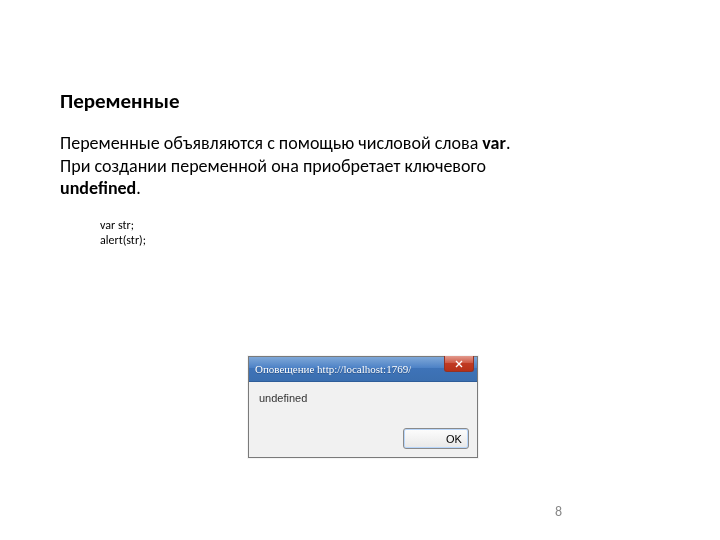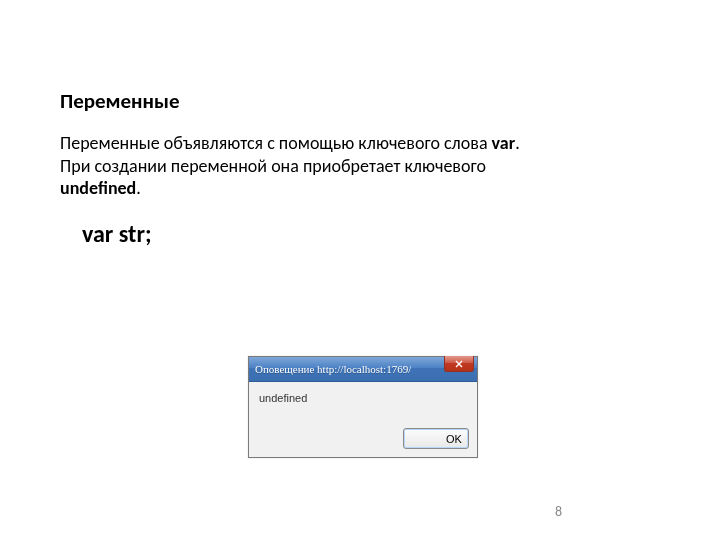--- a/index.html
+++ b/index.html
@@ -21,24 +21,24 @@
     font-weight: 700;
     margin: 0 0 18px 0;
   }
   .para {
     font-size: 18px;
     line-height: 1.25;
     margin: 0 0 18px 0;
   }
   .bold { font-weight: 700; }
   .code-block {
-    font-size: 24px;
-    font-weight: 700;
+    font-size: 12px;
+    font-weight: 400;
     line-height: 1.3;
-    margin: 6px 0 0 22px;
+    margin: 6px 0 0 40px;
   }
   .page-number {
     position: absolute;
     right: 30px; bottom: 20px;
     font-size: 14px;
     color: #888;
   }
   
   .dialog-wrap {
     position: absolute;
@@ -107,25 +107,26 @@
 </style>
 </head>
 <body>
 
 <div class="slide">
 
   <h1 class="heading">Переменные</h1>
 
 
   <p class="para">
-    <span>Переменные объявляются с помощью ключевого слова </span><span class="bold">var</span><span>. При создании переменной она приобретает ключевого </span><span class="bold">undefined</span><span>.</span>
+    <span>Переменные объявляются с помощью числовой слова </span><span class="bold">var</span><span>. При создании переменной она приобретает ключевого </span><span class="bold">undefined</span><span>.</span>
   </p>
 
   <div class="code-block">
     <div>var  str;</div>
+    <div>alert(str);</div>
   </div>
 
   <div class="dialog-wrap">
     <div class="dialog">
       <div class="title-bar">
         <span class="title-text">Оповещение http://localhost:1769/</span>
         <div class="close-btn">
           <span>
             <svg viewBox="0 0 8 8">
                 <path d="M1 1 L7 7 M7 1 L1 7" stroke="#fff" stroke-width="1.4" fill="none"></path>

